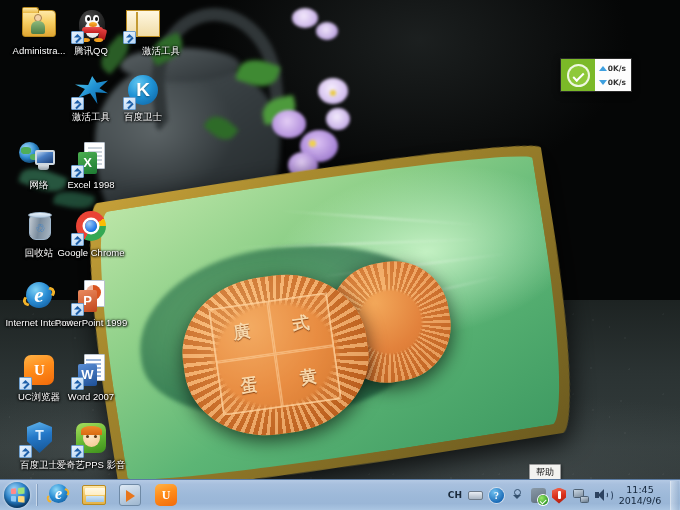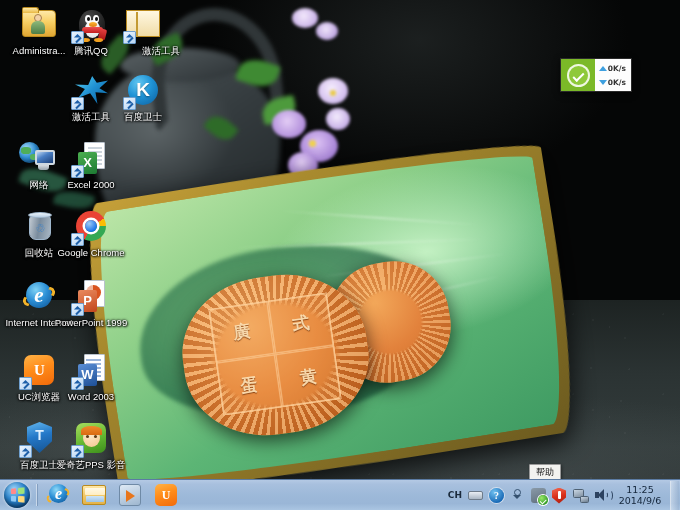--- a/index.html
+++ b/index.html
@@ -776,21 +776,21 @@
           <div class="line" style="top:4px;"></div>
             <div class="line" style="top:8px;"></div>
           <div class="line" style="top:12px;"></div>
             <div class="line" style="top:16px;"></div>
           <div class="line" style="top:20px;"></div>
         </div>
         <div class="doc-tab">X</div>
       </div>
       <div class="shortcut-arrow"></div>
     </div>
-    <div class="lbl">Excel 2000</div>
+    <div class="lbl">Excel 1998</div>
   </div>
 
   <div class="dicon" style="left:2px;top:206px;">
     <div class="glyph">
       <div class="ic-bin">
         <div class="bin-body"></div>
         <div class="bin-lid"></div>
         <div class="bin-sym">♲</div>
       </div>
     </div>
@@ -847,21 +847,21 @@
               <i></i>
               <i></i>
               <i></i>
               <i></i>
             </div>
           </div>
         <div class="doc-tab">W</div>
       </div>
       <div class="shortcut-arrow"></div>
     </div>
-    <div class="lbl">Word 2003</div>
+    <div class="lbl">Word 2007</div>
   </div>
 
   <div class="dicon" style="left:2px;top:418px;">
     <div class="glyph">
       <div class="ic-shield"></div>
       <div class="shield-mark">T</div>
       <div class="shortcut-arrow"></div>
     </div>
     <div class="lbl">百度卫士</div>
   </div>
@@ -964,19 +964,19 @@
     <div class="tray-ico">
       <div class="ti-vol">
         <div class="spk"></div>
           <div class="cone"></div>
         <div class="wave w1"></div>
           <div class="wave w2"></div>
       </div>
     </div>
 
     <div id="clock">
-      <div>11:25</div>
+      <div>11:45</div>
       <div>2014/9/6</div>
     </div>
 
     <div id="show-desktop"></div>
   </div>
 </div>
 
 </body></html>

